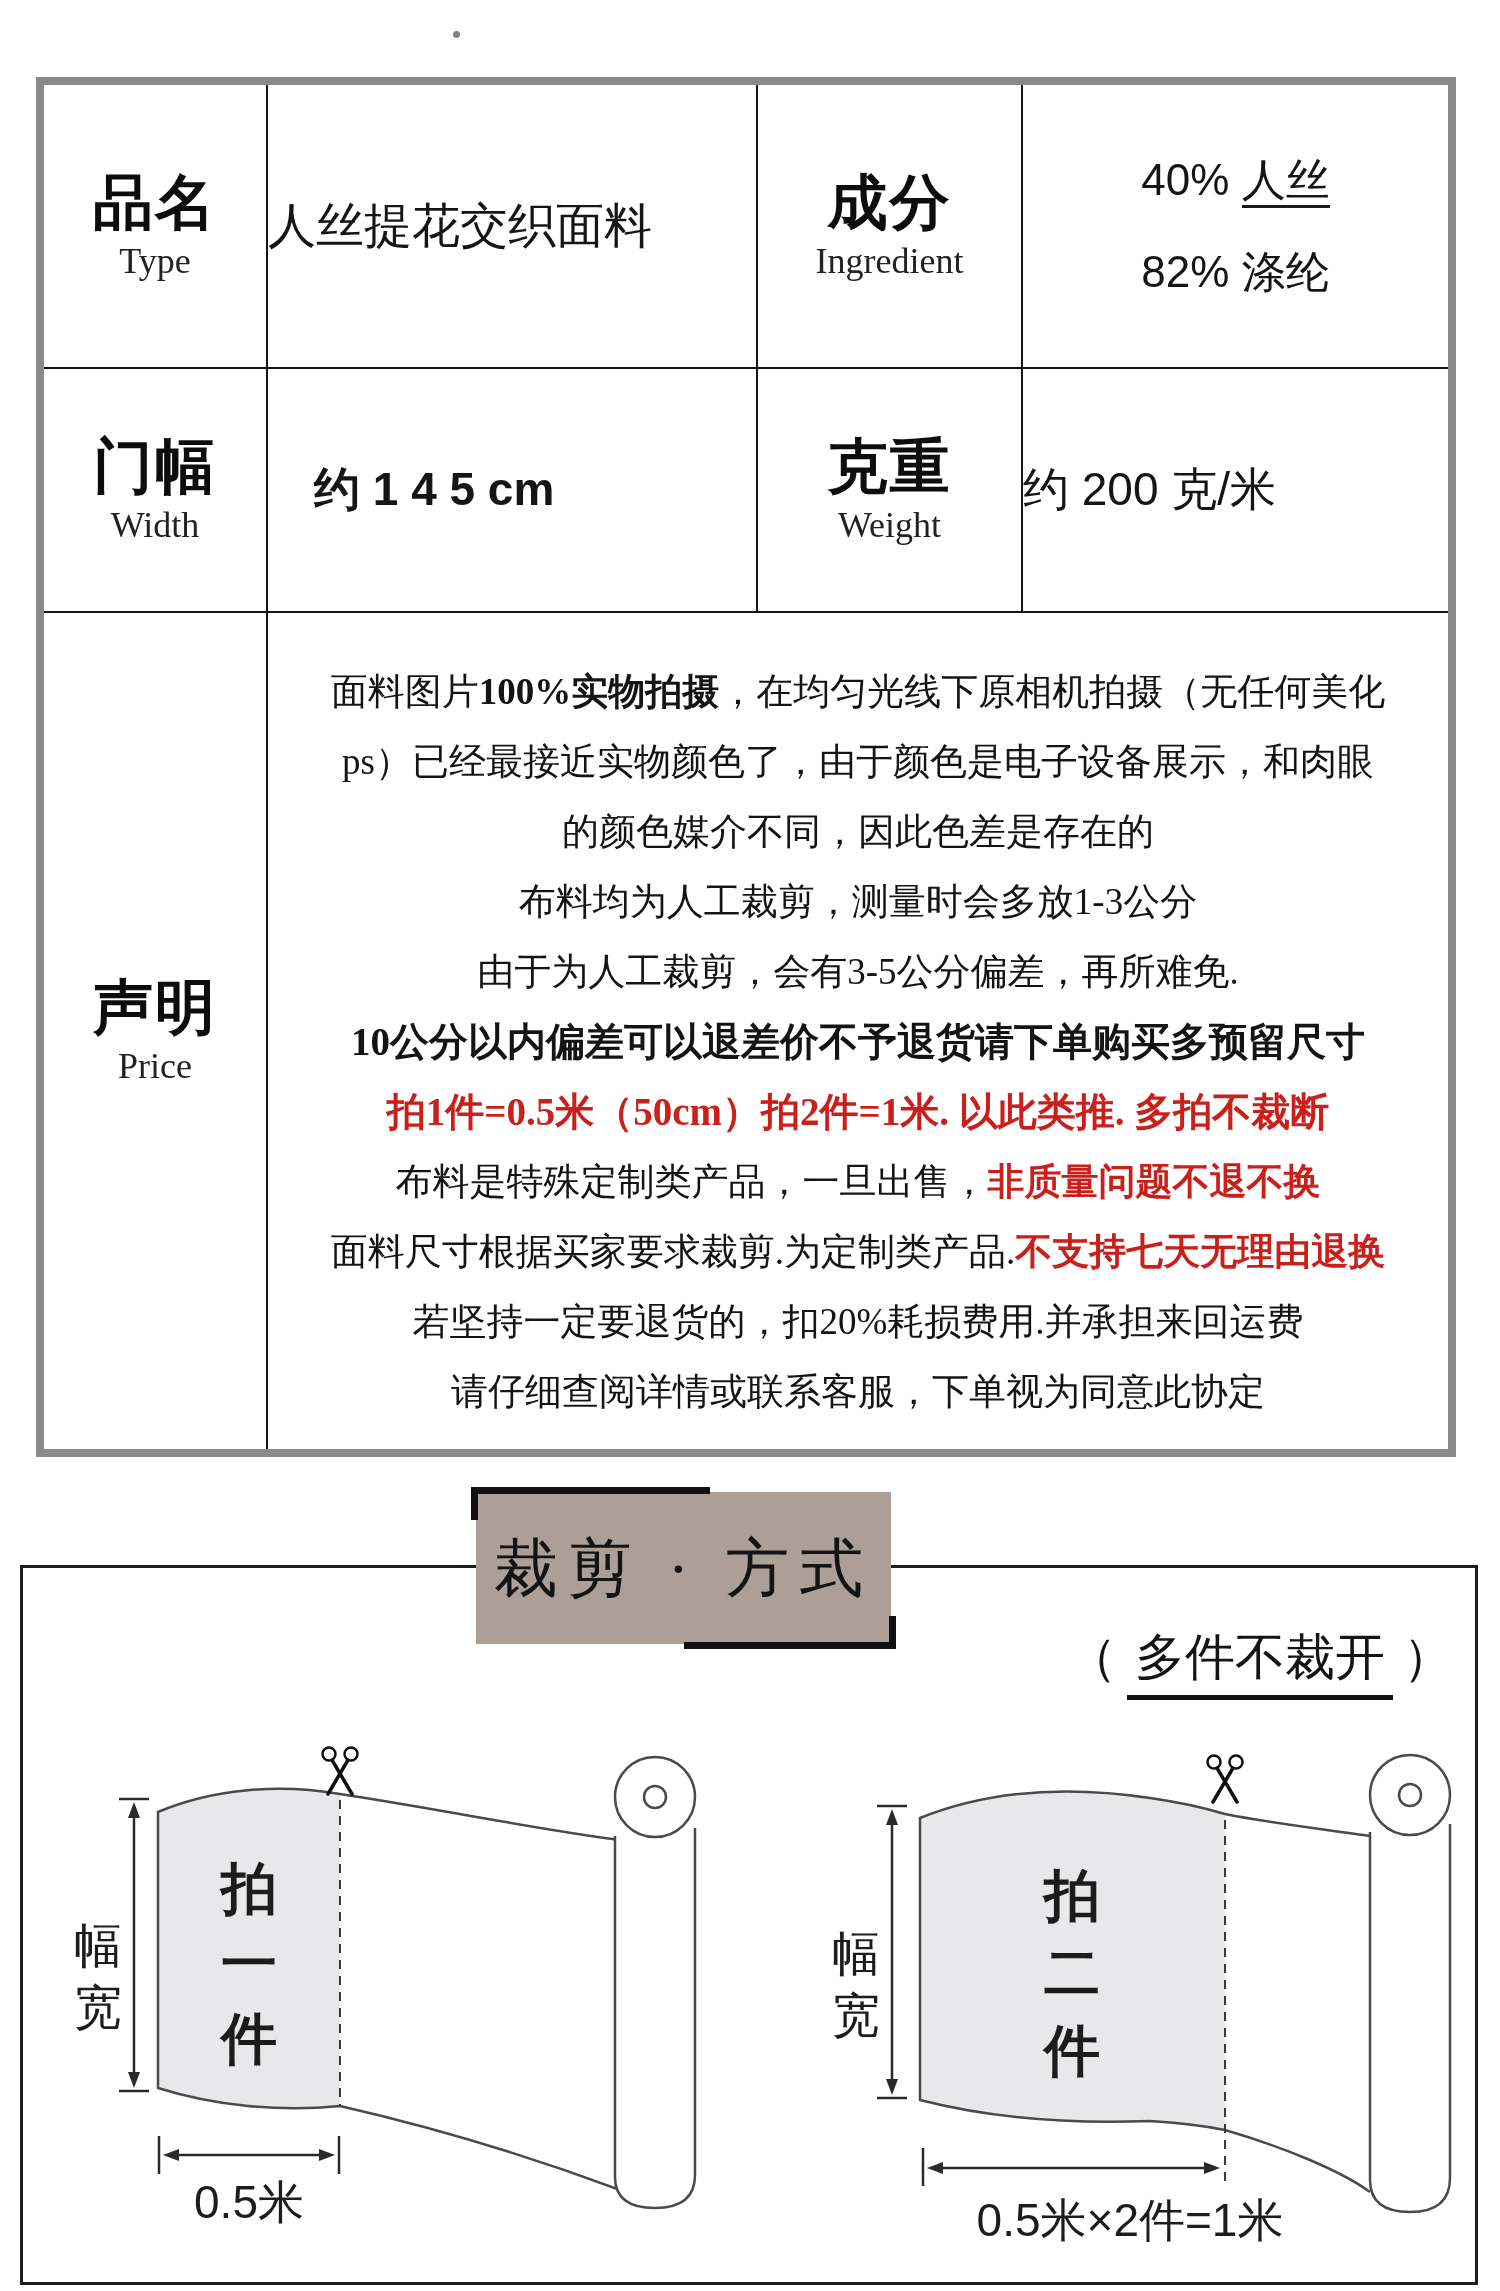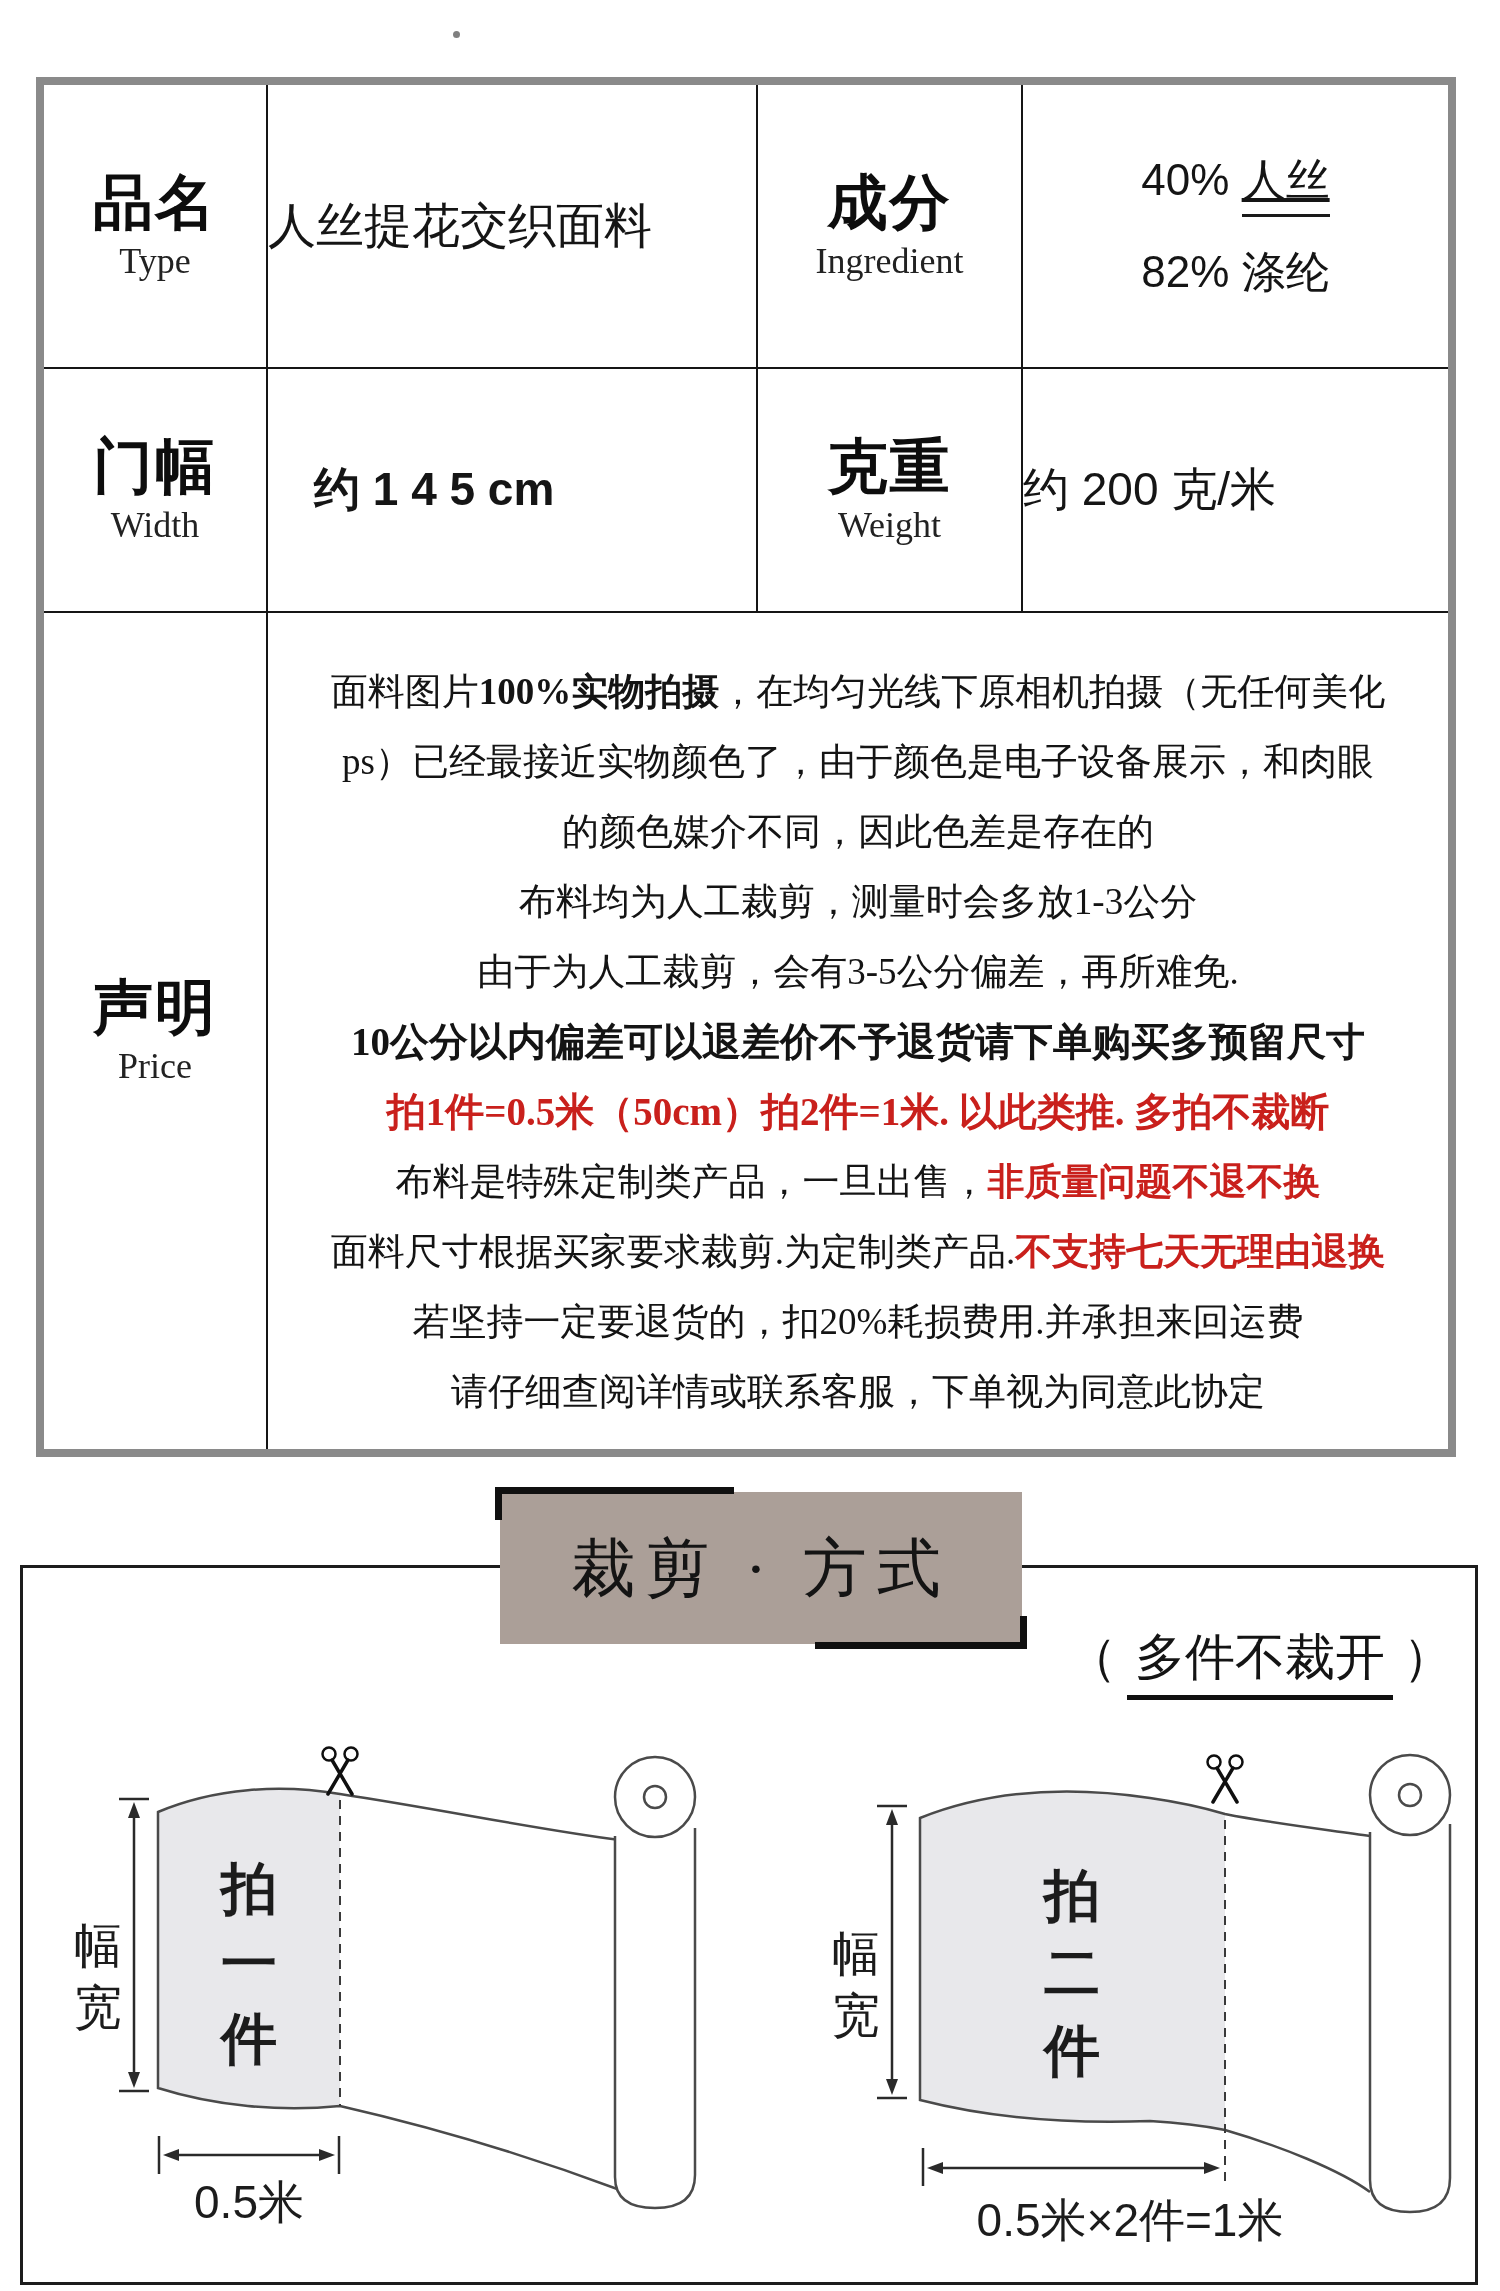--- a/index.html
+++ b/index.html
@@ -20,35 +20,35 @@
   }
   .cell{ display:flex; flex-direction:column; align-items:center; justify-content:center; }
   .bl{ border-left:2px solid #151515; }
   .bt{ border-top:2px solid #151515; }
   .lab-cn{ font-size:60px; font-weight:bold; letter-spacing:2px; color:#0d0d0d; line-height:1.1; }
   .lab-en{ font-size:36px; color:#222; margin-top:4px; }
   .val{ font-family:"Liberation Sans", sans-serif; font-size:46px; color:#151515; }
   .val-row{ flex-direction:row; justify-content:flex-start; }
   .val-left{ flex-direction:row; justify-content:flex-start; padding-left:46px;font-weight:bold; }
   .ingr{ font-family:"Liberation Sans", sans-serif; font-size:44px; line-height:92px; text-align:left; color:#151515;}
-  .u-ink{ border-bottom:3px solid #1a1a1a; padding-bottom:10px;text-decoration:underline; }
+  .u-ink{ border-bottom:3px solid #1a1a1a; padding-bottom:1px; }
   .name-val{ font-size:48px; }
 
   .notice{ align-items:center; justify-content:flex-start; padding-top:44px;
     font-family:"Liberation Serif", serif; }
   .nline{ font-size:37px; line-height:70px; white-space:nowrap; color:#141414; text-align:center;}
   .nb{ font-weight:bold; font-size:39px; }
   .nr{ color:#c9201c; font-weight:bold; }
   .nline .nb, .nline .nr{ font-size:inherit; }
   .nline.big{ font-size:39px; }
 
   
   .cut-box{ position:absolute; left:20px; top:1565px; width:1458px; height:720px;
     border:3px solid #1d1d1d; background:#fff; }
-  .banner{ position:absolute; left:500px; top:1492px; width:522px; height:152px;
+  .banner{ position:absolute; left:476px; top:1492px; width:415px; height:152px;
     background:#ab9f98; display:flex; align-items:center; justify-content:center;
     font-size:64px; letter-spacing:10px; color:#141414;text-align:center; }
   .banner::before{ content:""; position:absolute; left:-5px; top:-5px; width:232px; height:26px;
     border-top:7px solid #101010; border-left:7px solid #101010; }
   .banner::after{ content:""; position:absolute; right:-5px; bottom:-5px; width:205px; height:26px;
     border-bottom:7px solid #101010; border-right:7px solid #101010; }
   .multi-note{ position:absolute; left:1040px; top:1624px; width:440px;
     display:flex; align-items:flex-start; justify-content:center;
     font-size:50px; color:#141414; }
   .multi-note .paren{ margin:0 10px; }

